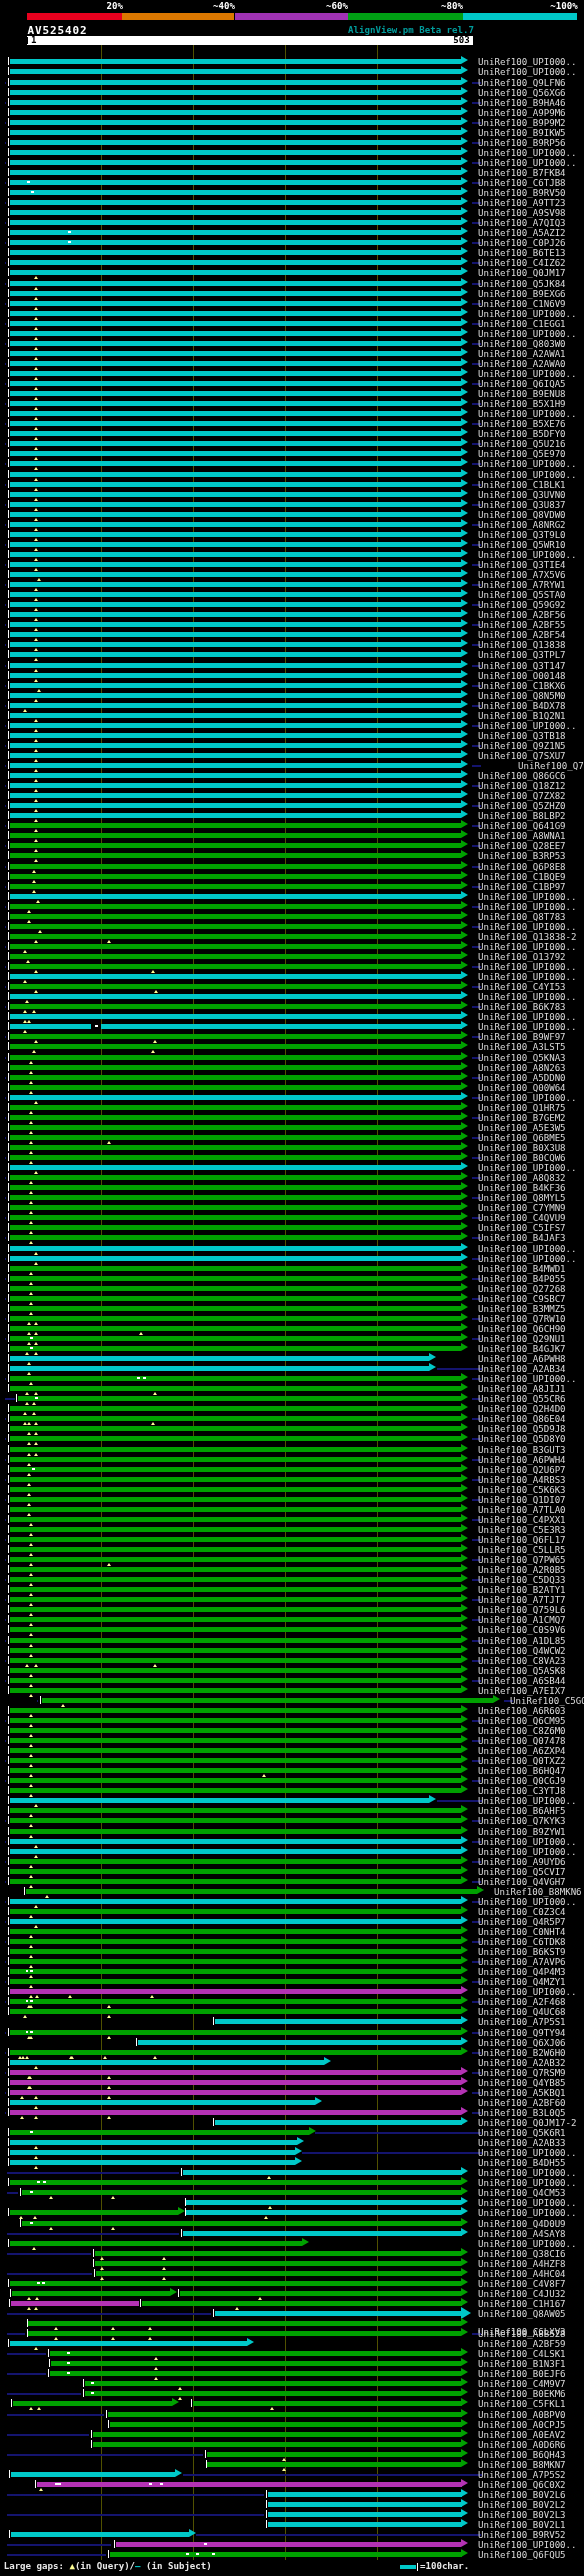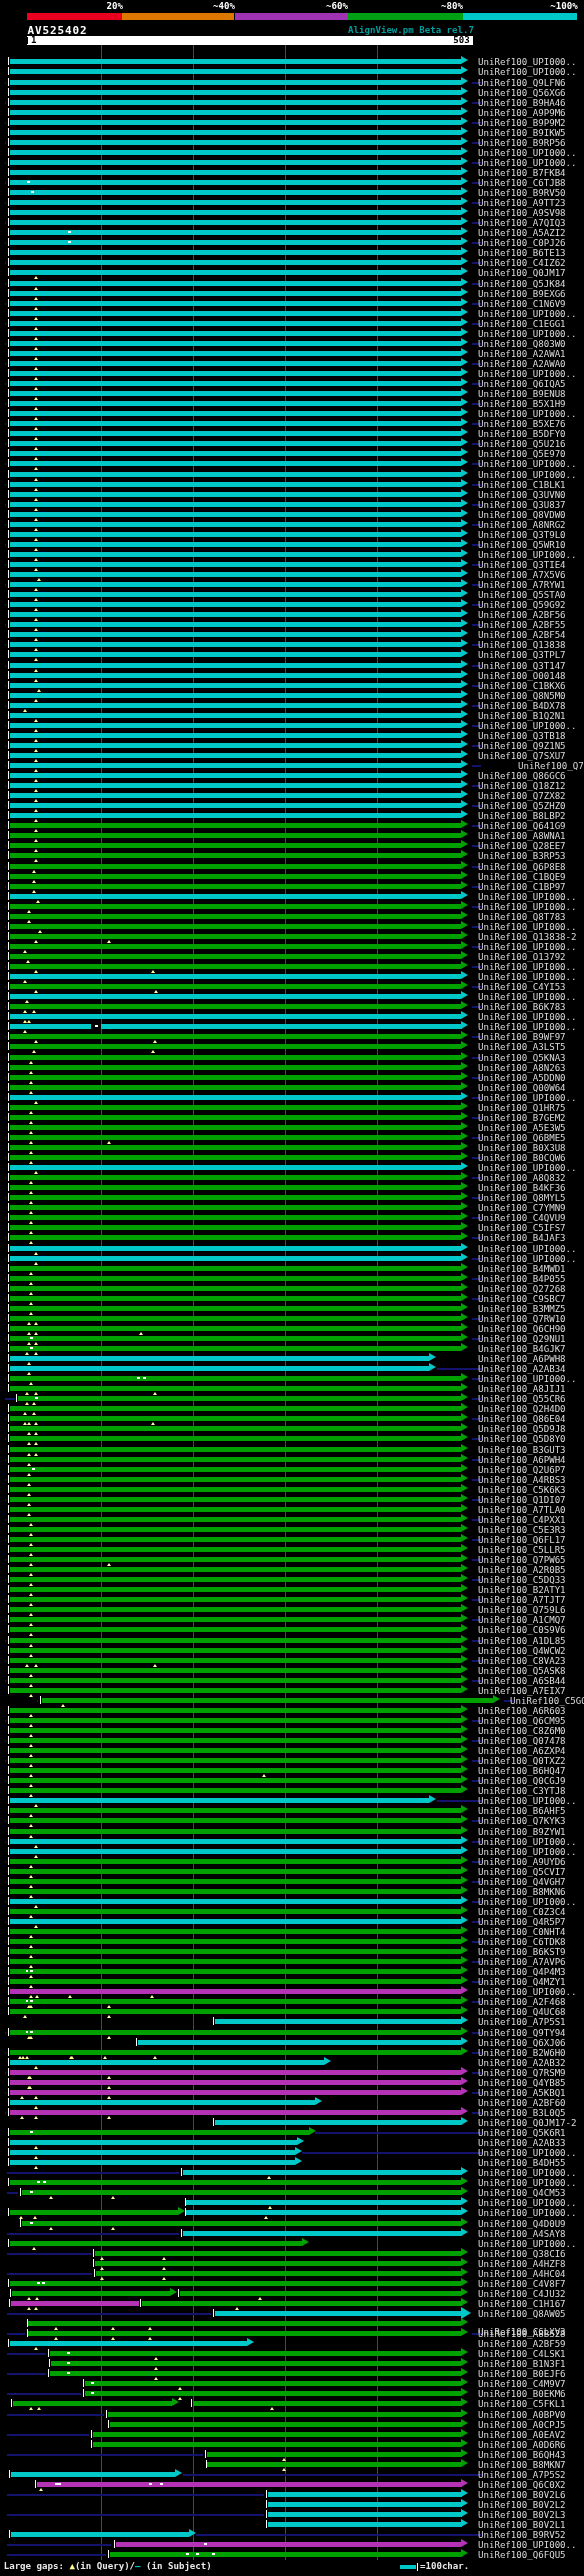--- a/index.html
+++ b/index.html
@@ -1521,21 +1521,21 @@
       </div>
       <div class="abs" style="left: 0px; top: 1879px; width: 585px; height: 10px;">
         <div class="abs navy" style="left: 4.6px; top: 1.8px; width: 1.8px; background: rgb(20, 20, 110);"></div>
         <div class="abs navy" style="left: 472px; top: 1.8px; width: 9.1px; background: rgb(20, 20, 110);"></div>
         <div class="abs tick" style="left: 8.2px; top: -1.8px;"></div>
         <div class="abs bar" style="left: 10px; top: 0px; width: 451px; background: rgb(0, 160, 0);"></div>
         <div class="abs arw" style="left: 461px; top: -2.7px; border-left: 7.3px solid rgb(0, 160, 0);"></div>
         <div class="abs tri" style="left: 29px; top: 5.5px; border-bottom: 3.7px solid rgb(255, 255, 150);"></div>
         <div class="abs lbl" style="left: 478px; top: -1.8px;">UniRef100_Q4VGH7</div>
       </div>
-      <div class="abs" style="left: 0px; top: 1889px; width: 470px; height: 10px;">
+      <div class="abs" style="left: 16px; top: 1889px; width: 470px; height: 10px;">
         <div class="abs tick" style="left: 8.2px; top: -1.8px;"></div>
         <div class="abs bar" style="left: 10px; top: 0px; width: 451px; background: rgb(0, 160, 0);"></div>
         <div class="abs arw" style="left: 461px; top: -2.7px; border-left: 7.3px solid rgb(0, 160, 0);"></div>
         <div class="abs tri" style="left: 29px; top: 5.5px; border-bottom: 3.7px solid rgb(255, 255, 150);"></div>
         <div class="abs lbl" style="left: 478px; top: -1.8px;">UniRef100_B8MKN6</div>
       </div>
       <div class="abs" style="left: 0px; top: 1899px; width: 585px; height: 10px;">
         <div class="abs navy" style="left: 4.6px; top: 1.8px; width: 1.8px; background: rgb(20, 20, 110);"></div>
         <div class="abs navy" style="left: 472px; top: 1.8px; width: 9.1px; background: rgb(20, 20, 110);"></div>
         <div class="abs tick" style="left: 8.2px; top: -1.8px;"></div>

